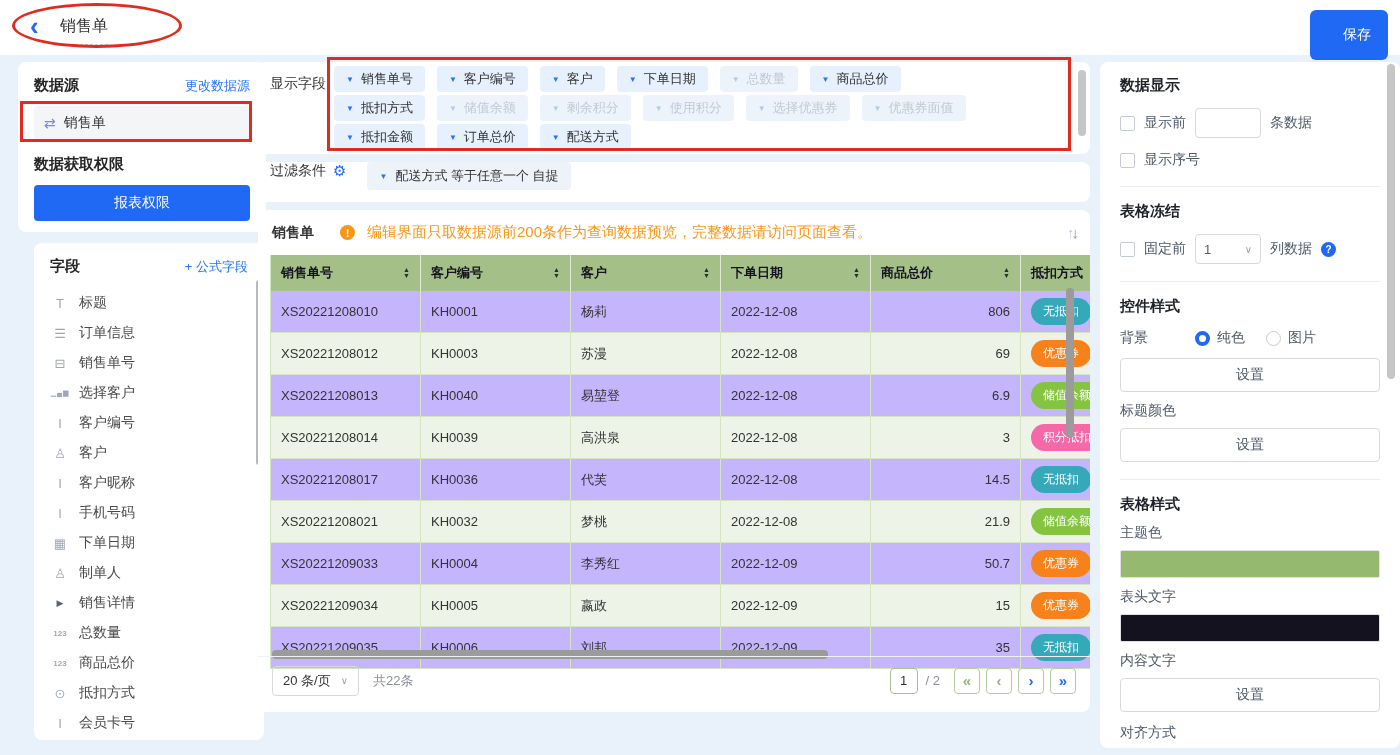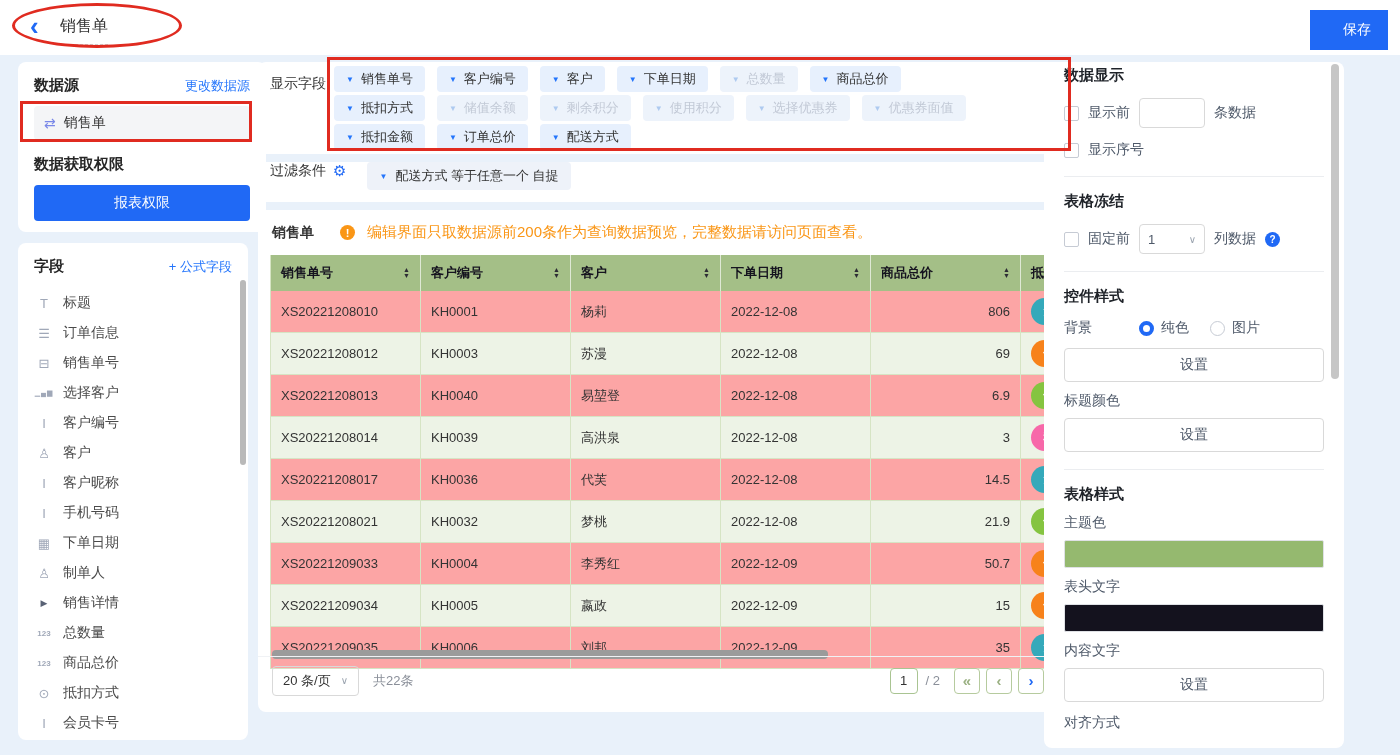--- a/index.html
+++ b/index.html
@@ -5,39 +5,39 @@
   * { margin:0; padding:0; box-sizing:border-box; }
   html,body { width:1400px; height:755px; overflow:hidden; }
   body { font-family:"Liberation Sans","DejaVu Sans",sans-serif; background:#e9f1fa; position:relative; color:#333; }
   .card { position:absolute; background:#fff; border-radius:8px; }
 
   
   .topbar { position:absolute; left:0; top:0; width:1400px; height:55px; background:#fff; }
   .back { position:absolute; left:30px; top:11px; font-size:26px; font-weight:bold; color:#2069f5; cursor:pointer; line-height:30px; }
   .title { position:absolute; left:60px; top:16px; font-size:16px; color:#333; padding-bottom:7px; border-bottom:1px dashed #cfcfcf; }
   .ellipse-anno { position:absolute; left:12px; top:3px; width:170px; height:45px; border:3px solid #e02b20; border-radius:50%; pointer-events:none; }
-  .save { position:absolute; left:1310px; top:10px; width:78px; height:40px; background:#2069f5; color:#fff; border:none; border-radius:0; font-size:14px; font-family:inherit; cursor:pointer;padding-left:16px; }
+  .save { position:absolute; left:1310px; top:10px; width:78px; height:50px; background:#2069f5; color:#fff; border:none; border-radius:6px; font-size:14px; font-family:inherit; cursor:pointer;padding-left:16px; }
 
   
   .rect-anno { position:absolute; border:3px solid #e02b20; pointer-events:none; z-index:30; }
   .ds-anno { left:20px; top:101px; width:232px; height:41px; }
   .chips-anno { left:327px; top:57px; width:744px; height:94px; }
 
   
   .card-datasource { left:18px; top:62px; width:248px; height:170px; padding:14px 16px; }
   .panel-head { display:flex; justify-content:space-between; align-items:center; }
   .panel-title { font-size:15px; font-weight:bold; color:#262626; }
   .blue-link { font-size:13px; color:#2475fc; cursor:pointer; }
   .ds-box { margin-top:11px; height:34px; background:#f4f5f7; border-radius:4px; display:flex; align-items:center; padding:0 10px; gap:8px; }
   .link-icon { color:#7a88e8; font-size:14px; }
   .ds-name { font-size:14px; color:#333; }
   .perm-title { margin-top:15px; font-size:15px; font-weight:bold; color:#262626; }
   .perm-btn { margin-top:11px; width:100%; height:36px; background:#2069f5; color:#fff; border:none; border-radius:4px; font-size:14px; font-family:inherit; cursor:pointer; }
 
-  .card-fields { left:18px; top:243px; width:230px; height:497px; padding:14px 16px; overflow:hidden; }
+  .card-fields { left:34px; top:243px; width:230px; height:497px; padding:14px 16px; overflow:hidden; }
   .fields-list { margin-top:12px; }
   .field-item { height:30px; display:flex; align-items:center; gap:9px; cursor:pointer; }
   .f-icon { width:20px; text-align:center; color:#a0a8b8; font-size:13px; flex:none; }
   .f-icon.multi { font-size:8px; font-weight:bold; letter-spacing:0; }
   .f-icon[data-name="expand-arrow-icon"] { color:#596275; font-size:9px; }
   .f-icon[data-name="bar-chart-icon"] { font-size:7px; letter-spacing:1px; }
   .f-label { font-size:14px; color:#4a4a4a; white-space:nowrap; }
 
   .scroll-thumb { position:absolute; background:#b9b9b9; border-radius:4px; }
   .fields-scroll { left:222px; top:37px; width:6px; height:185px; }
@@ -70,21 +70,21 @@
   .warn-text { margin-left:12px; font-size:15px; color:#fa9616; white-space:nowrap; }
   .sort-toolbar { margin-left:auto; cursor:pointer; font-size:15px; font-weight:bold; letter-spacing:-3px; padding-right:4px; }
   .sort-toolbar .up { color:#c6cdd9; font-style:normal; }
   .sort-toolbar .dn { color:#7f92b5; font-style:normal; }
 
   .grid { position:absolute; left:12px; top:45px; width:820px; overflow:hidden; border-left:1px solid #d6e4c4; }
   .thead { display:flex; height:36px; background:#a4bf87; }
   .th { flex:none; display:flex; align-items:center; justify-content:space-between; padding:0 10px; font-size:13px; font-weight:bold; color:#15131f; border-right:1px solid rgba(255,255,255,.65); }
   .sort-arrows { display:inline-flex; flex-direction:column; line-height:6px; font-size:7px; color:#2c2c34; cursor:pointer; }
   .sort-arrows i { font-style:normal; }
-  .tr { display:flex; height:42px; background:#fca5a5; }
+  .tr { display:flex; height:42px; background:#c4b5fd; }
   .tr.alt { background:#edf3e6; }
   .td { flex:none; display:flex; align-items:center; padding:0 10px; font-size:13px; color:#333; border-right:1px solid #d6e4c4; border-bottom:1px solid #d6e4c4; overflow:hidden; }
   .td.num { justify-content:flex-end; }
   .c0 { width:150px; } .c1 { width:150px; } .c2 { width:150px; } .c3 { width:150px; } .c4 { width:150px; } .c5 { width:170px; }
   .badge { display:inline-block; padding:5px 12px; border-radius:14px; color:#fff; font-size:12px; white-space:nowrap; }
 
   .table-vscroll { left:808px; top:78px; width:8px; height:150px; background:#9b9b9b; }
   .table-hscroll { left:14px; top:440px; width:556px; height:9px; background:#9b9b9b; }
 
   .pagination { position:absolute; left:0; bottom:8px; width:100%; height:48px; border-top:1px solid #f0f2f5; display:flex; align-items:center; padding:0 14px; }
@@ -92,21 +92,21 @@
   .sel-caret { color:#9aa3af; font-size:10px; }
   .pg-total { margin-left:14px; font-size:13px; color:#8a8f99; }
   .pg-right { margin-left:auto; display:flex; align-items:center; gap:8px; }
   .page-box { width:28px; height:26px; border:1px solid #a9c492; border-radius:4px; display:inline-flex; align-items:center; justify-content:center; font-size:13px; color:#333; cursor:pointer; }
   .page-of { font-size:13px; color:#8a8f99; margin-right:6px; }
   .nav-btn { width:26px; height:26px; border:1px solid #b6cb9e; border-radius:4px; background:#fff; display:inline-flex; align-items:center; justify-content:center; font-size:15px; font-weight:bold; cursor:pointer; }
   .nav-btn.disabled { color:#9bb183; }
   .nav-btn.active { color:#2069f5; }
 
   
-  .card-settings { left:1044px; top:62px; width:300px; height:686px; padding:4px 20px; overflow:hidden; }
+  .card-settings { left:1100px; top:62px; width:300px; height:686px; padding:14px 20px; overflow:hidden; }
   .s-heading { font-size:15px; font-weight:bold; color:#1f2329; }
   .s-row { display:flex; align-items:center; gap:9px; margin-top:13px; }
   .s-label { font-size:14px; color:#4e5969; }
   .checkbox { width:15px; height:15px; border:1px solid #c6cbd4; border-radius:2px; background:#fff; flex:none; cursor:pointer; }
   .s-input { width:66px; height:30px; border:1px solid #d9d9d9; border-radius:4px; font-family:inherit; font-size:13px; padding:0 8px; }
   .s-select { width:66px; height:30px; border:1px solid #d9d9d9; border-radius:4px; display:inline-flex; align-items:center; justify-content:space-between; padding:0 8px; font-size:13px; color:#4e5969; cursor:pointer; }
   .help-icon { width:15px; height:15px; border-radius:50%; background:#2069f5; color:#fff; font-size:10px; font-weight:bold; display:inline-flex; align-items:center; justify-content:center; cursor:pointer; }
   .divider { border:none; border-top:1px solid #ebedf0; margin-top:17px; }
   .radio { width:15px; height:15px; border-radius:50%; background:#fff; border:1px solid #c6cbd4; flex:none; cursor:pointer; }
   .radio.checked { border:4.5px solid #2069f5; }

